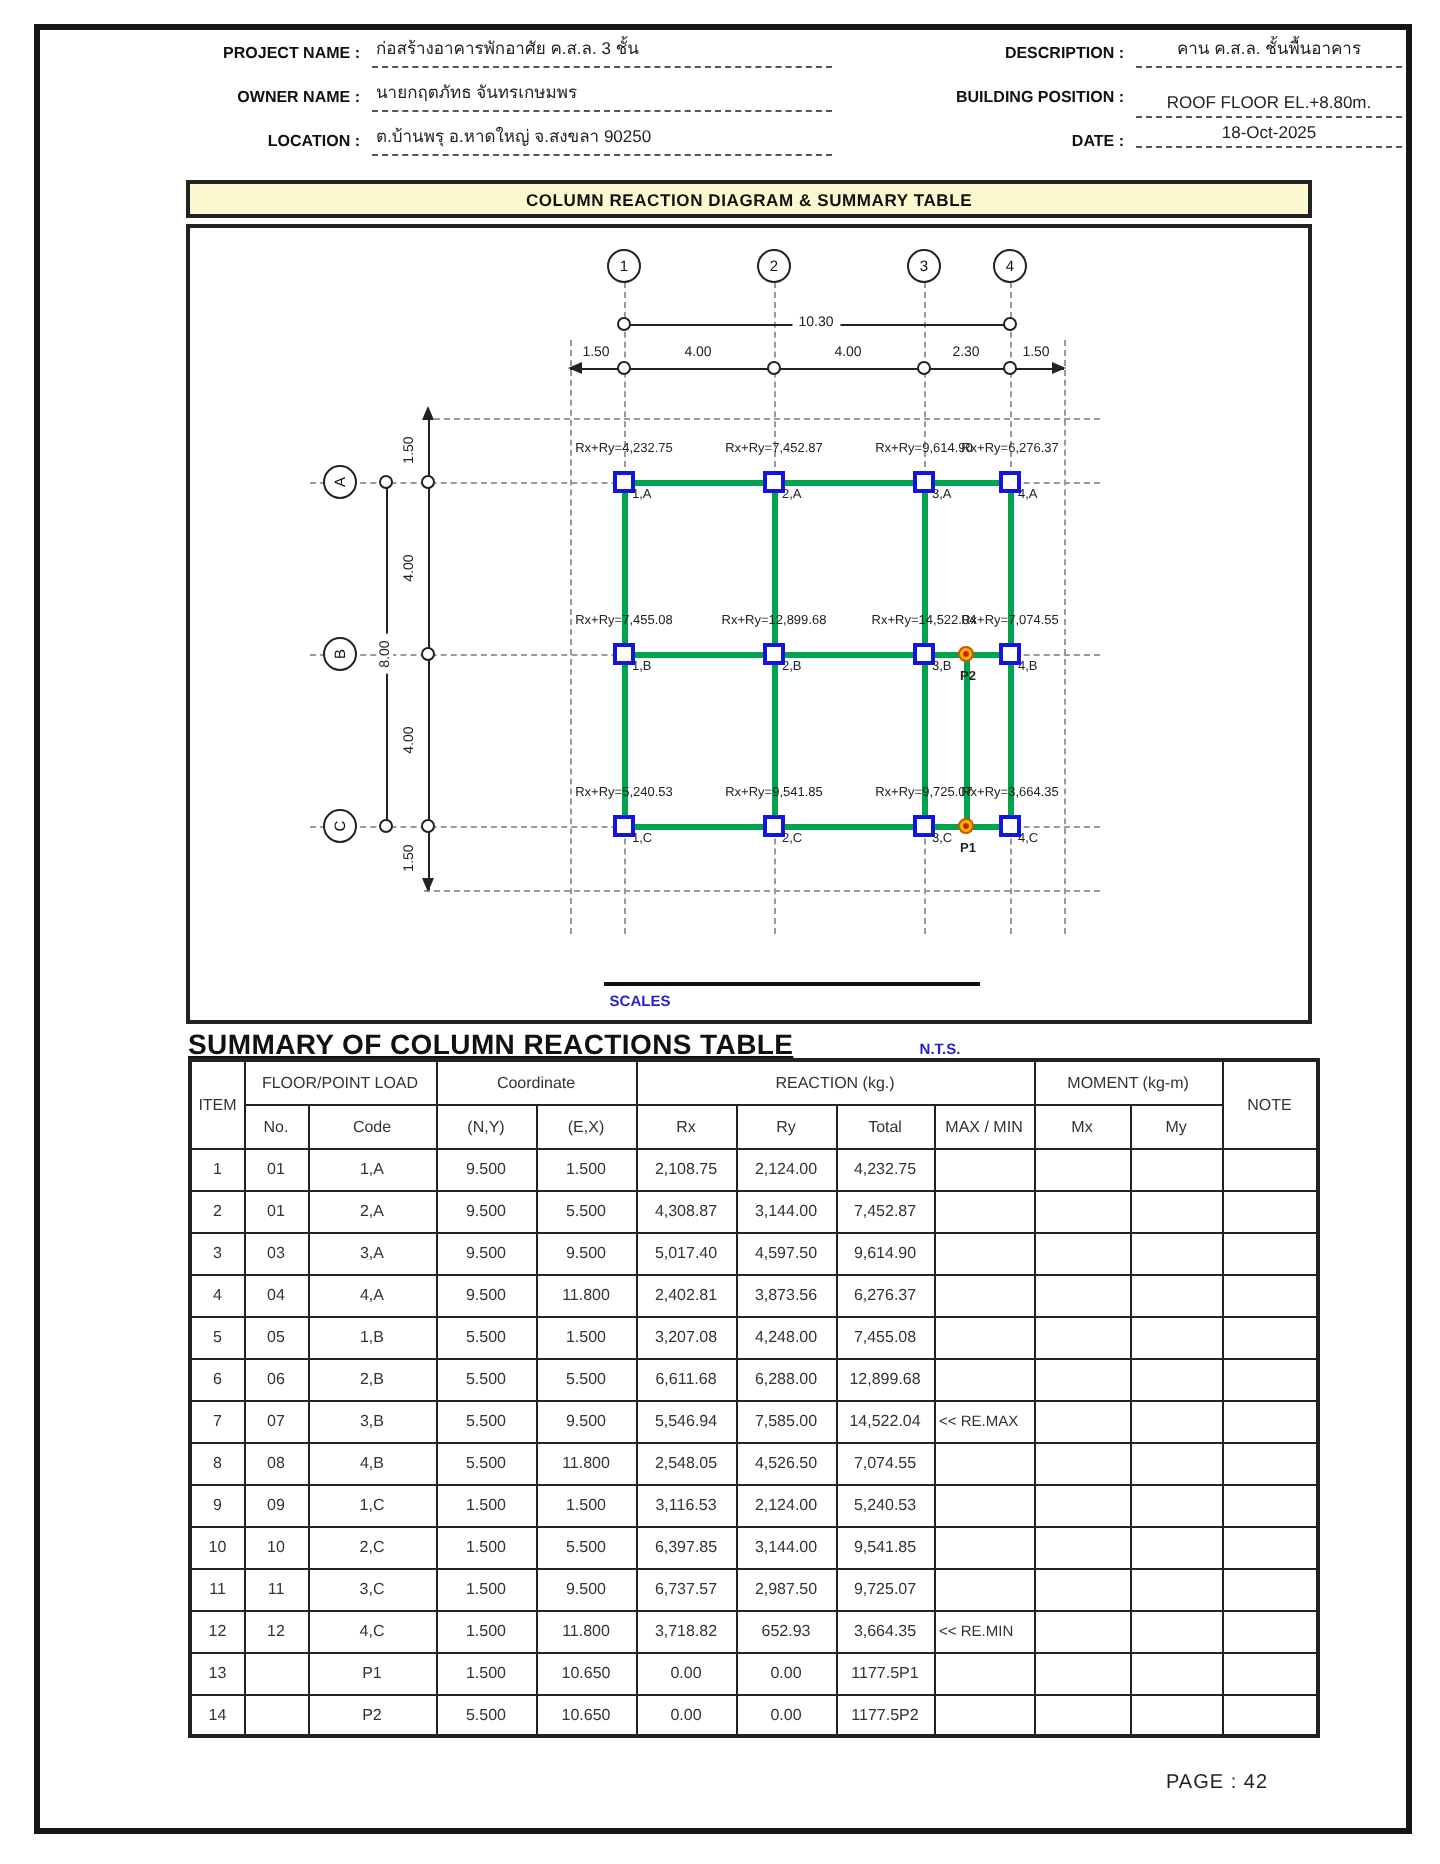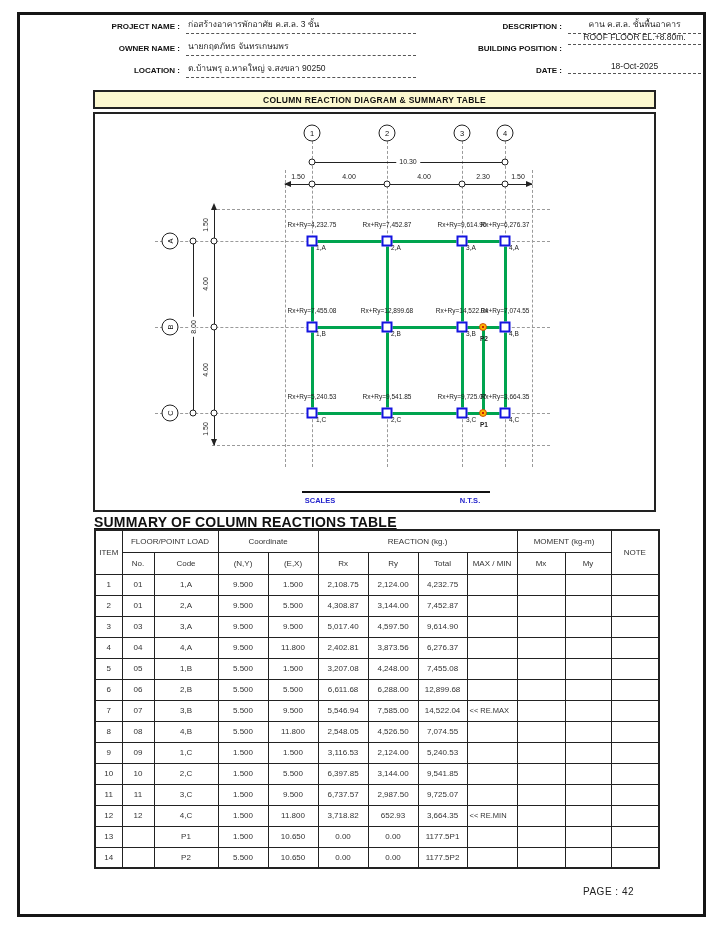--- a/index.html
+++ b/index.html
@@ -60,21 +60,21 @@
   <div class="hlabel" style="left:20px;top:22px;width:160px;">PROJECT NAME :</div>
   <div class="hvalue" style="left:186px;top:17px;width:230px;">ก่อสร้างอาคารพักอาศัย ค.ส.ล. 3 ชั้น</div>
   <div class="hlabel" style="left:20px;top:44px;width:160px;">OWNER NAME :</div>
   <div class="hvalue" style="left:186px;top:39px;width:230px;">นายกฤตภัทธ  จันทรเกษมพร</div>
   <div class="hlabel" style="left:20px;top:66px;width:160px;">LOCATION :</div>
   <div class="hvalue" style="left:186px;top:61px;width:230px;">ต.บ้านพรุ อ.หาดใหญ่ จ.สงขลา  90250</div>
 
   <div class="hlabel" style="left:420px;top:22px;width:142px;">DESCRIPTION :</div>
   <div class="hvalue center" style="left:568px;top:17px;width:133px;">คาน ค.ส.ล. ชั้นพื้นอาคาร</div>
   <div class="hlabel" style="left:420px;top:44px;width:142px;">BUILDING POSITION :</div>
-  <div class="hvalue center" style="left:568px;top:32px;width:133px;">ROOF FLOOR EL.+8.80m.</div>
+  <div class="hvalue center" style="left:568px;top:46px;width:133px;">ROOF FLOOR EL.+8.80m.</div>
   <div class="hlabel" style="left:420px;top:66px;width:142px;">DATE :</div>
   <div class="hvalue center" style="left:568px;top:61px;width:133px;">18-Oct-2025</div>
 </div>
 
 <div class="banner">COLUMN REACTION DIAGRAM &amp; SUMMARY TABLE</div>
 
 <div class="drawing" id="drawing">
 
   <div class="gbubble" style="left:217px;top:19px;">
       <span>1</span>
@@ -149,21 +149,21 @@
   <div class="green-h" style="left:217px;top:211.5px;width:193px;"></div>
   <div class="green-h" style="left:217px;top:297.5px;width:193px;"></div>
   <div class="green-v" style="left:215.5px;top:127px;height:172px;"></div>
   <div class="green-v" style="left:290.5px;top:127px;height:172px;"></div>
   <div class="green-v" style="left:365.5px;top:127px;height:172px;"></div>
   <div class="green-v" style="left:408.5px;top:127px;height:172px;"></div>
   <div class="green-v" style="left:386.5px;top:213px;height:86px;"></div>
 
   <div class="plan-underline"></div>
   <div class="plan-scale" style="left:225px;">SCALES</div>
-  <div class="plan-scale" style="left:375px;">N.T.S.</div>
+  <div class="plan-scale" style="left:375px;margin-top:24px;">N.T.S.</div>
 <div class="rxn" style="left: 217px; top: 107px;">Rx+Ry=4,232.75</div>
     <div class="node" style="left: 217px; top: 127px;"></div>
     <div class="nid" style="left: 221px; top: 130px;">1,A</div>
     <div class="rxn" style="left: 292px; top: 107px;">Rx+Ry=7,452.87</div>
     <div class="node" style="left: 292px; top: 127px;"></div>
     <div class="nid" style="left: 296px; top: 130px;">2,A</div>
     <div class="rxn" style="left: 367px; top: 107px;">Rx+Ry=9,614.90</div>
     <div class="node" style="left: 367px; top: 127px;"></div>
     <div class="nid" style="left: 371px; top: 130px;">3,A</div>
     <div class="rxn" style="left: 410px; top: 107px;">Rx+Ry=6,276.37</div>

